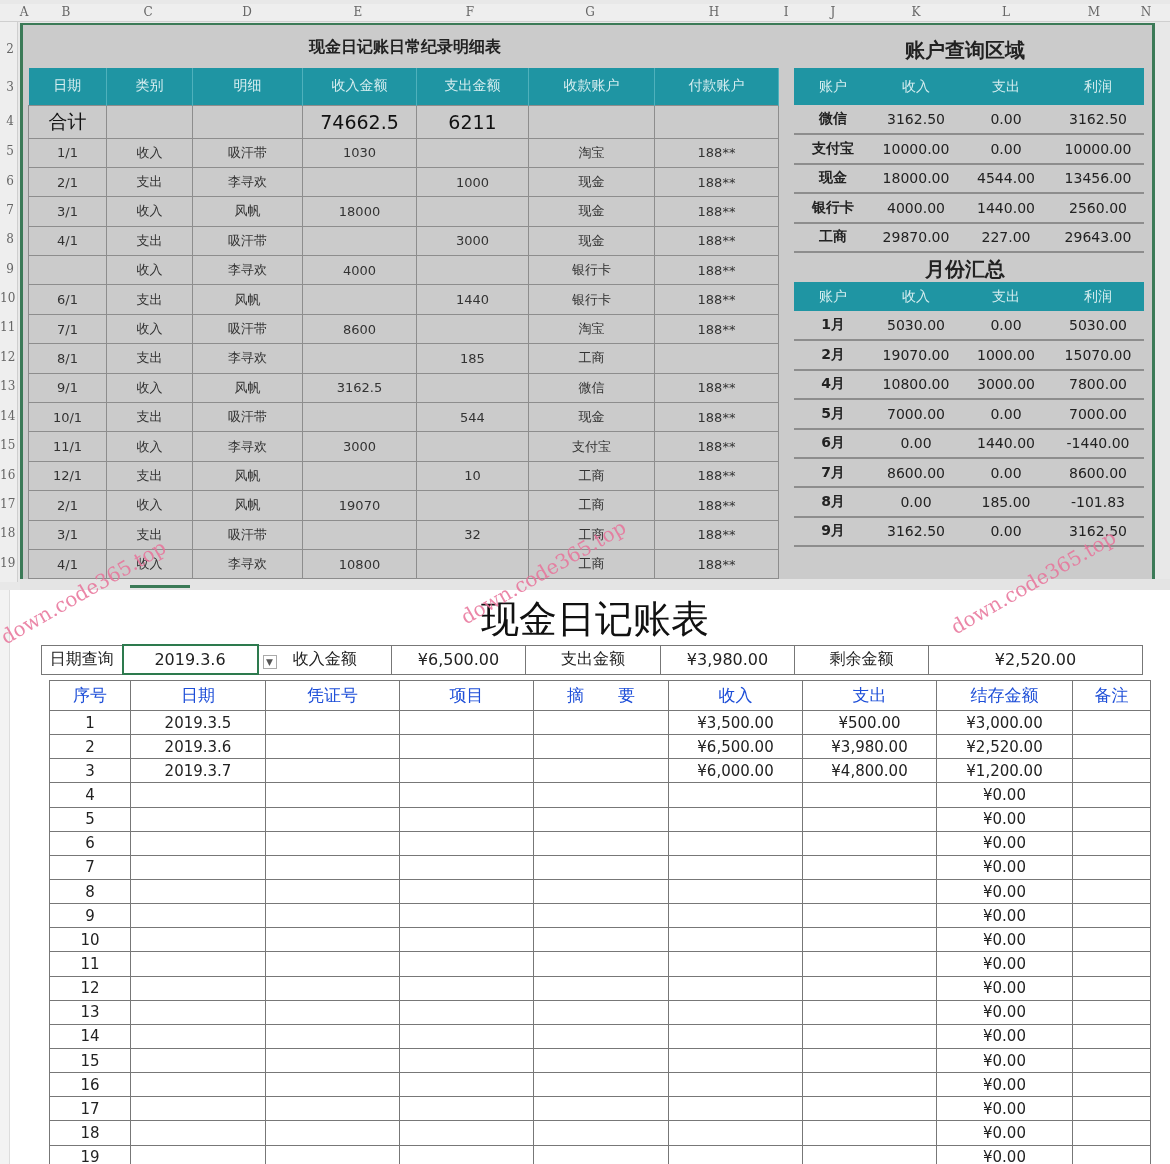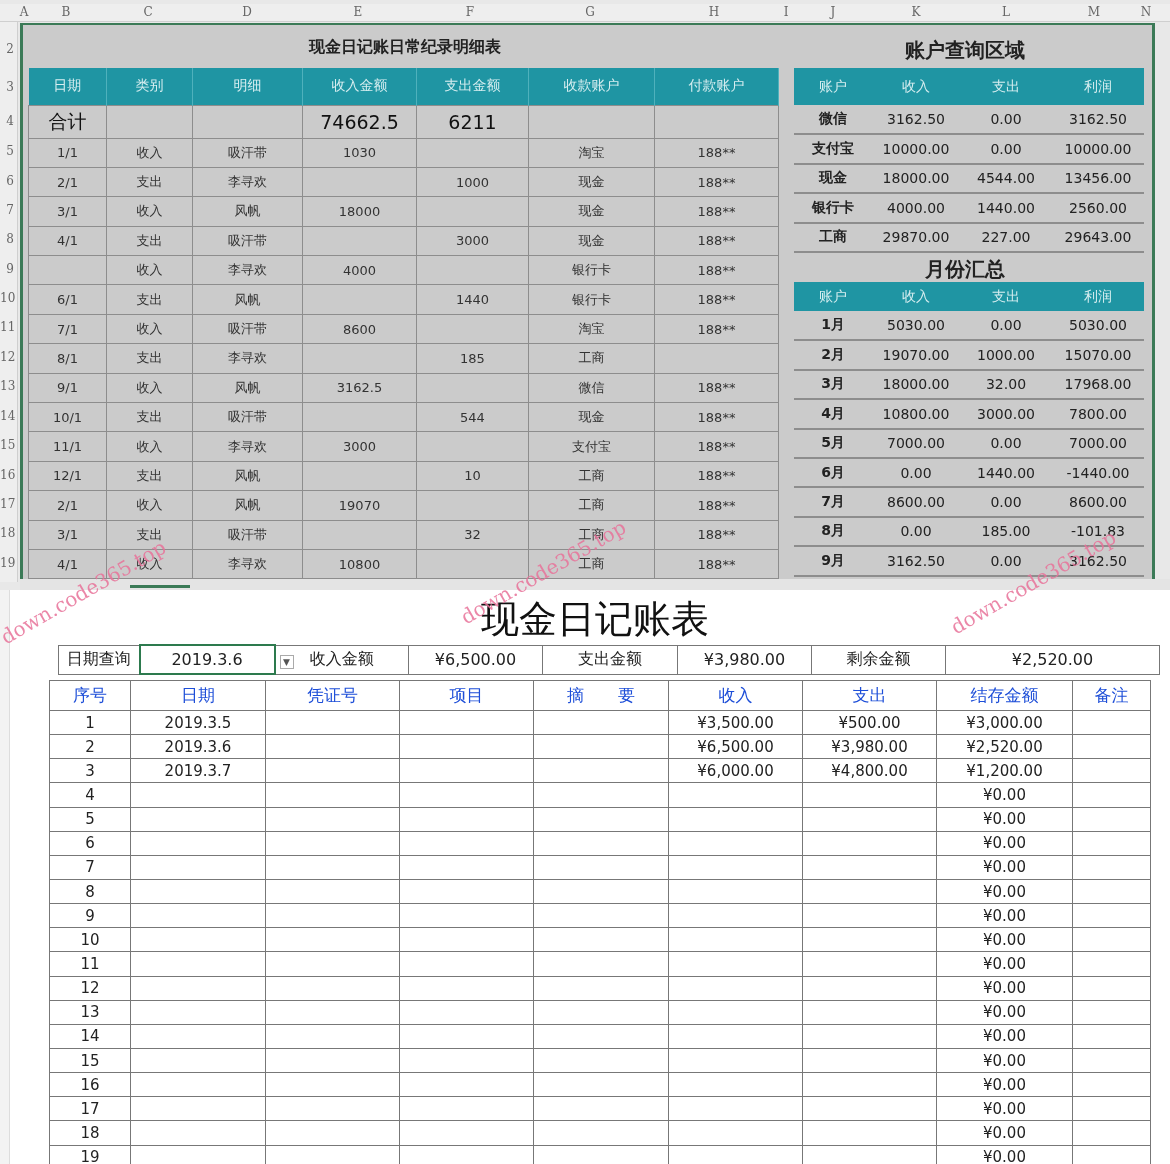--- a/index.html
+++ b/index.html
@@ -31,21 +31,21 @@
   table.month td { height: 29.4px; font-size: 14px; color: #222; text-align: center; border-bottom: 2px solid #8d8d8d; }
   table.month td:first-child { font-weight: bold; }
 
   .tabstrip { position: absolute; left: 20px; top: 579px; width: 1150px; height: 11px; background: #e4e4e4; }
   .tabstrip .active { position: absolute; left: 110px; top: 6px; width: 60px; height: 3px; background: #3b7a57; }
 
   
   #bottom { position: absolute; left: 0; top: 590px; width: 1170px; height: 574px; background: #fff; }
   .brow { position: absolute; left: 0; top: 0; width: 10px; height: 574px; background: #f3f3f3; border-right: 1px solid #ddd; }
   .btitle { position: absolute; left: 420px; top: 4px; width: 350px; text-align: center; font-size: 38px; color: #111; }
-  table.query { position: absolute; left: 58px; top: 54px; border-collapse: collapse; }
+  table.query { position: absolute; left: 41px; top: 54px; border-collapse: collapse; }
   table.query td { height: 29px; border: 1.5px solid #777; font-size: 16px; color: #222; text-align: center; }
   table.query td.sel { border: 2px solid #2d7a4e; position: relative; }
   .dd { display: inline-block; position: absolute; right: -20px; top: 9px; width: 14px; height: 14px; border: 1px solid #aaa; background: #fff; font-size: 9px; line-height: 12px; color: #555; }
 
   table.journal { position: absolute; left: 49px; top: 90px; border-collapse: collapse; }
   table.journal th { height: 30px; border: 1.5px solid #777; font-size: 17px; font-weight: normal; color: #1d4ed8; }
   table.journal td { height: 24.15px; border: 1.5px solid #777; font-size: 15px; color: #222; text-align: center; }
 
   .wm { position: absolute; color: #e8739a; font-family: "DejaVu Serif", serif; font-size: 20px; opacity: 0.85; transform: rotate(-30deg); white-space: nowrap; pointer-events: none; }
 </style>
@@ -335,26 +335,20 @@
           <td>0.00</td>
           <td>5030.00</td>
         </tr>
         <tr>
           <td>2月</td>
           <td>19070.00</td>
           <td>1000.00</td>
           <td>15070.00</td>
         </tr>
         <tr>
-          <td>3月</td>
-          <td>18000.00</td>
-          <td>32.00</td>
-          <td>17968.00</td>
-        </tr>
-        <tr>
           <td>4月</td>
           <td>10800.00</td>
           <td>3000.00</td>
           <td>7800.00</td>
         </tr>
         <tr>
           <td>5月</td>
           <td>7000.00</td>
           <td>0.00</td>
           <td>7000.00</td>

